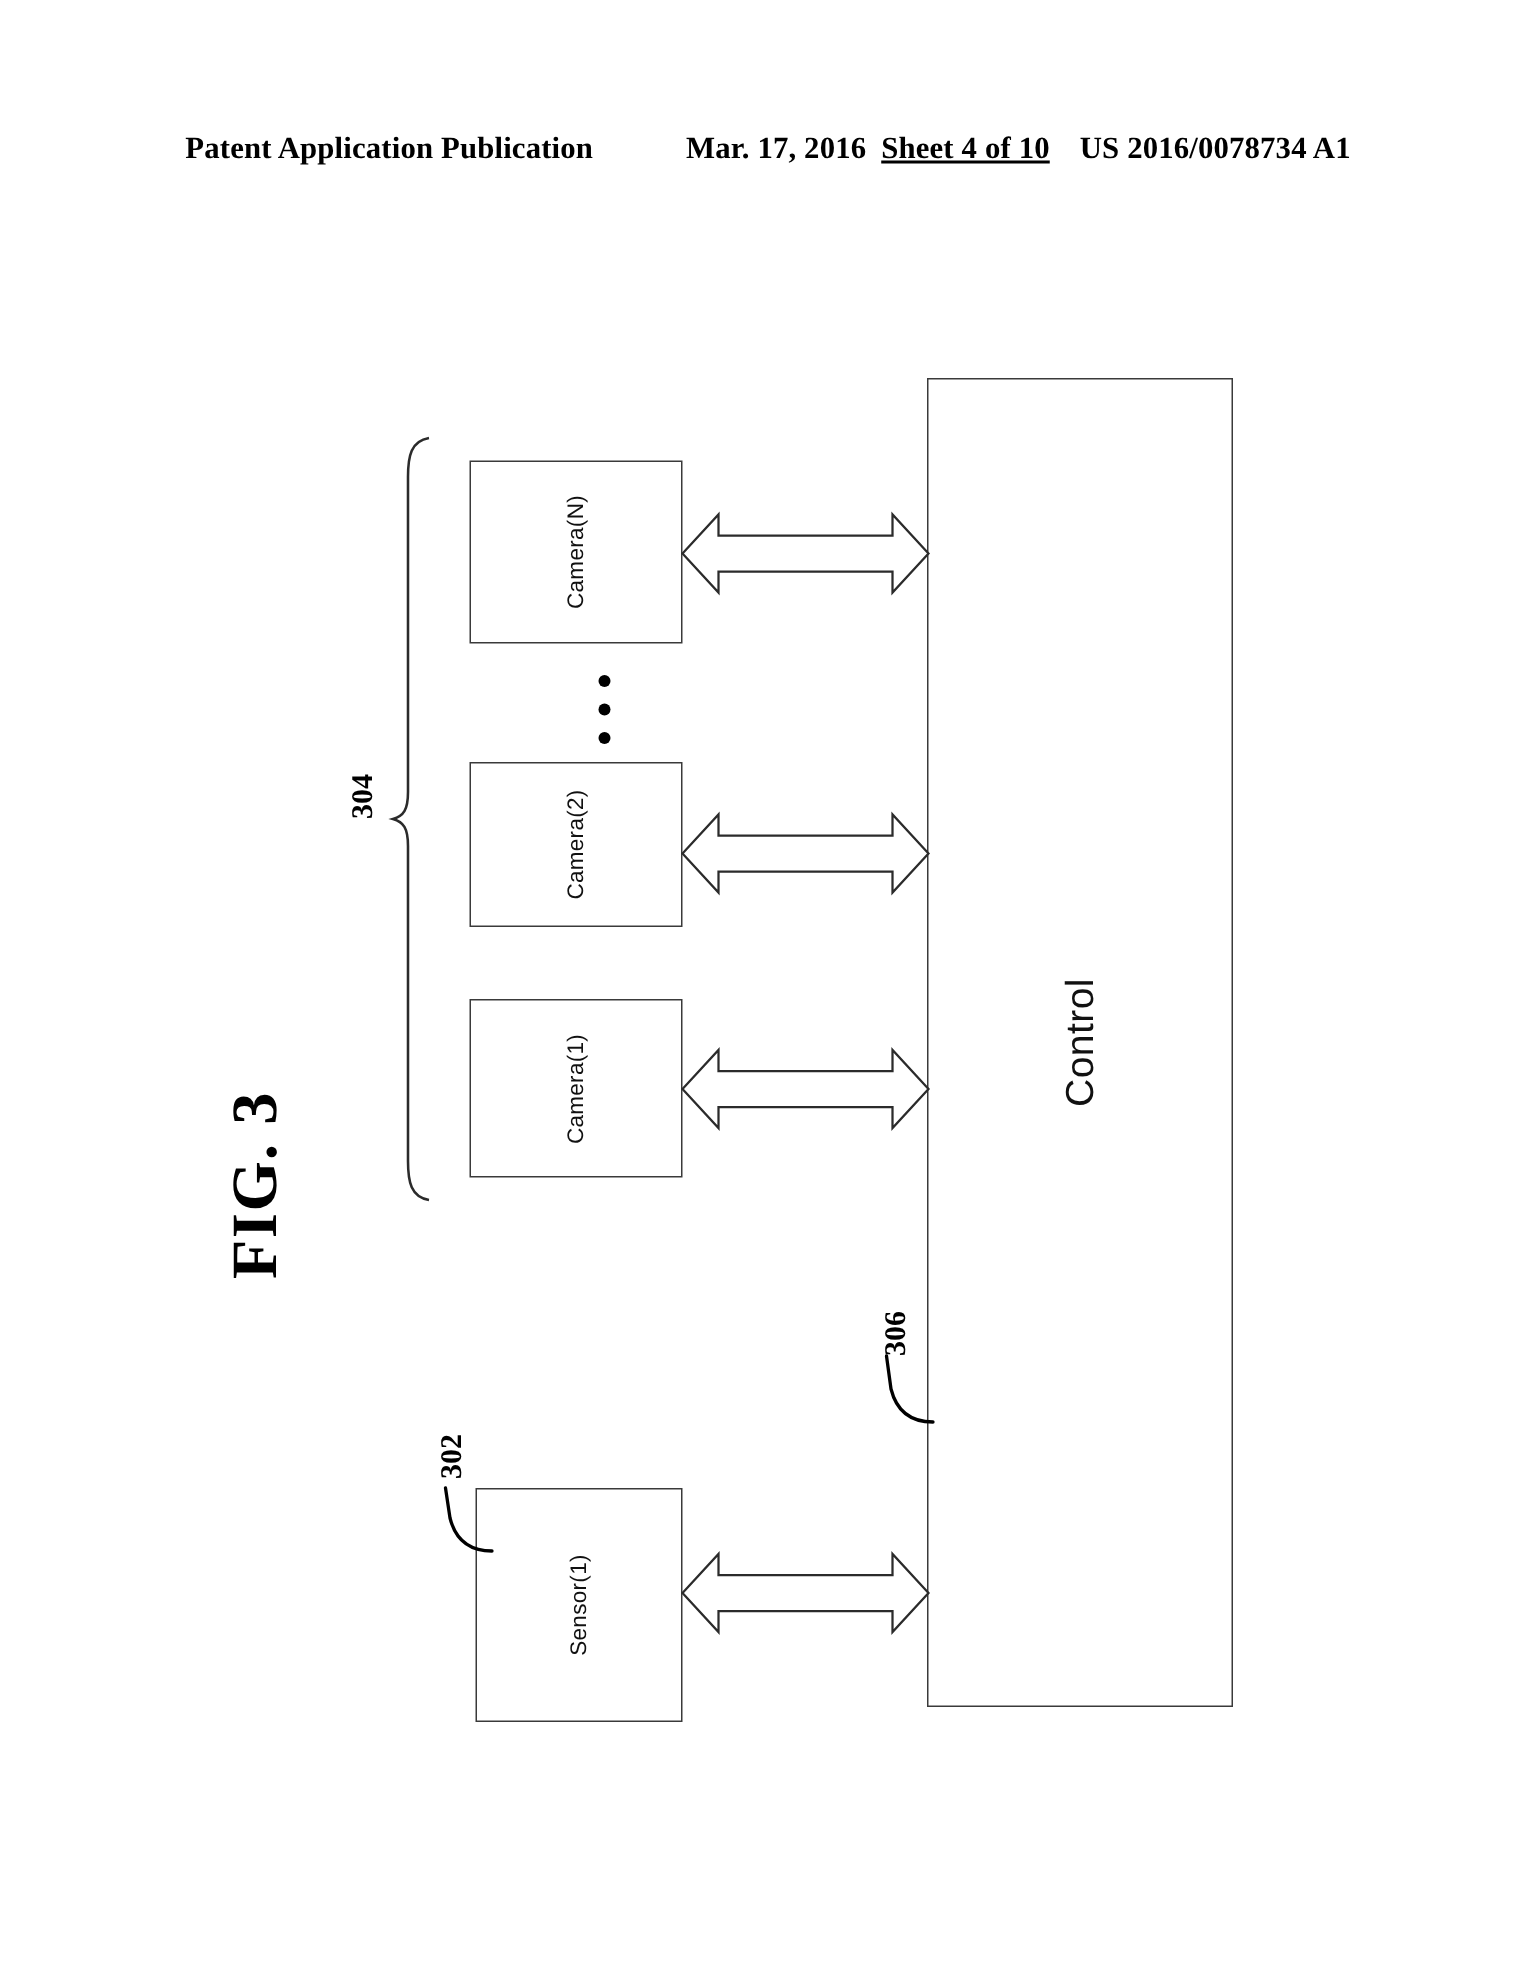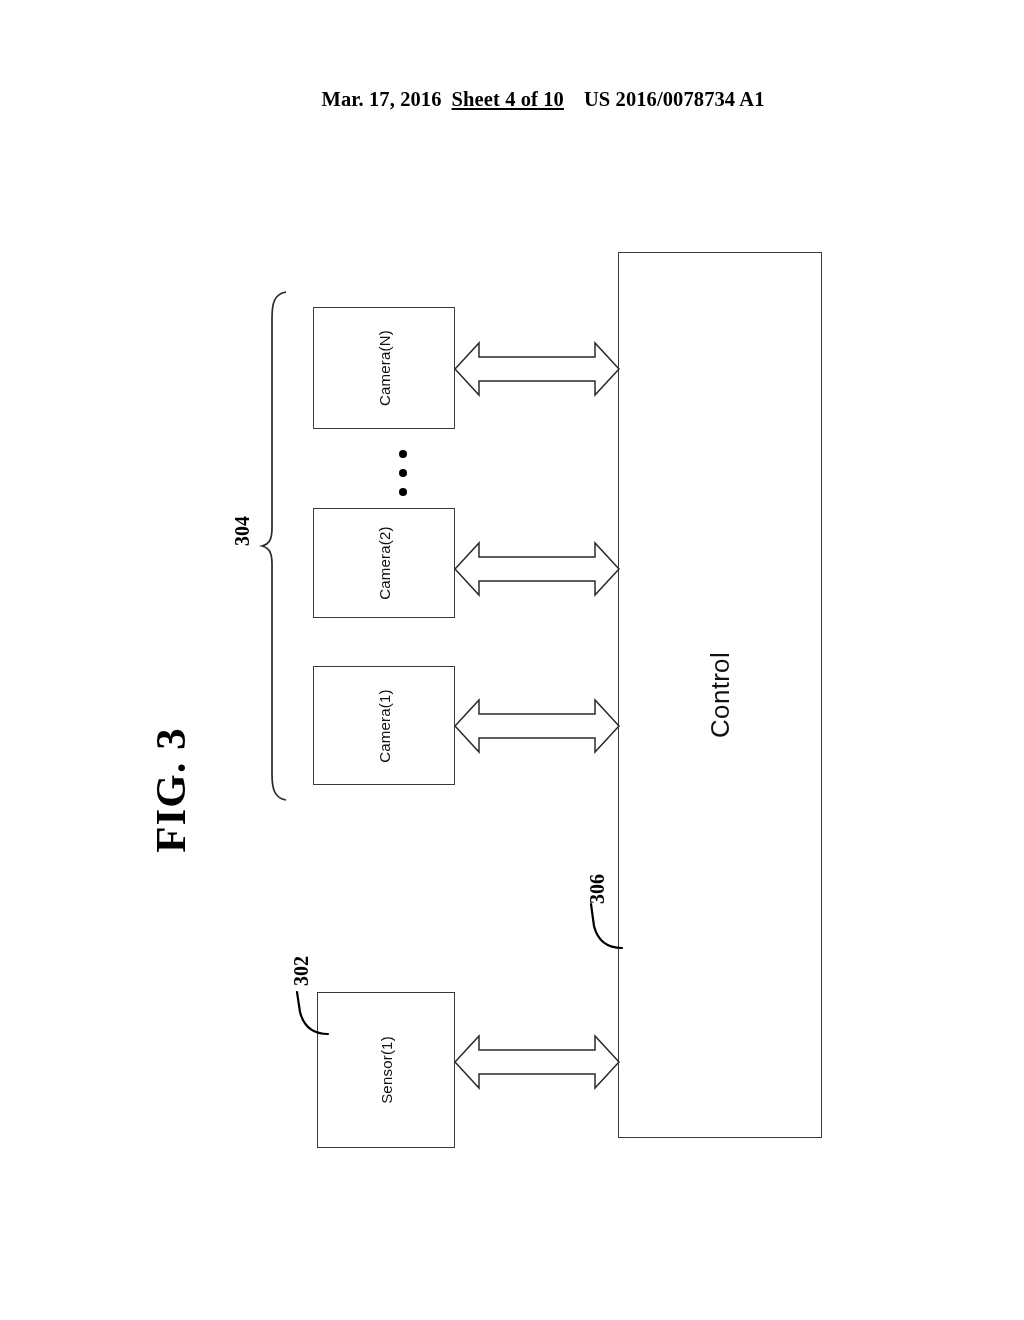--- a/index.html
+++ b/index.html
@@ -184,20 +184,21 @@
              display:flex; align-items:center; justify-content:center; }
   #ref-302 { left: 274px; top: 960px; width: 54px; height: 22px;
              display:flex; align-items:center; justify-content:center; }
   #ref-306 { left: 570px; top: 878px; width: 54px; height: 22px;
              display:flex; align-items:center; justify-content:center; }
 </style>
 </head>
 <body>
 
 <div class="page-header">
+  <span class="hdr-pub">Patent Application Publication</span>
   <span class="hdr-date">Mar. 17, 2016</span>
   <span class="hdr-sheet">Sheet 4 of 10</span>
   <span class="hdr-docnum">US 2016/0078734 A1</span>
 </div>
 
 <div class="figure">
 
   <div class="fig-label">FIG. 3</div>
 
   <div class="box" id="box-control">

